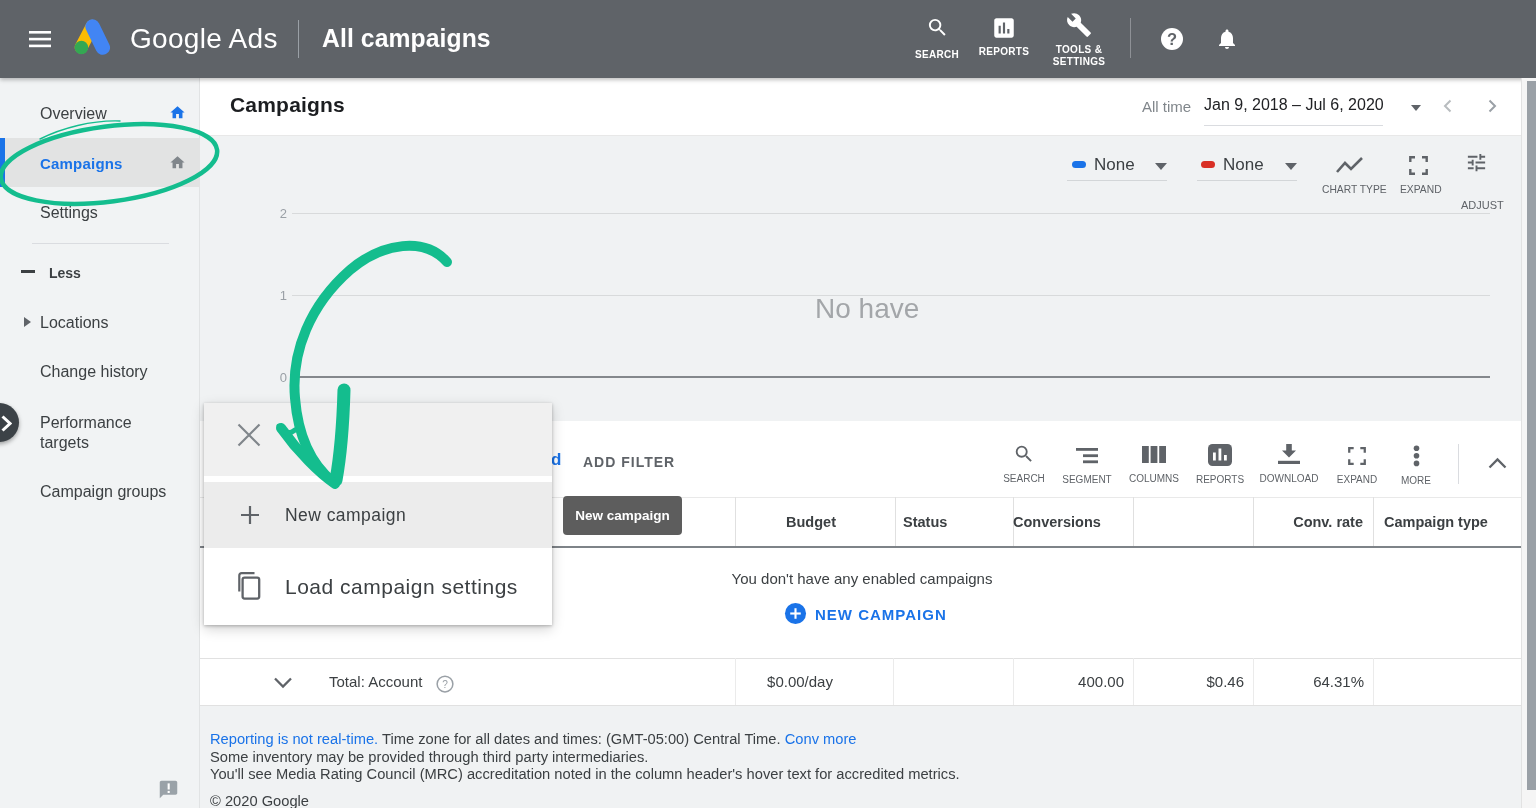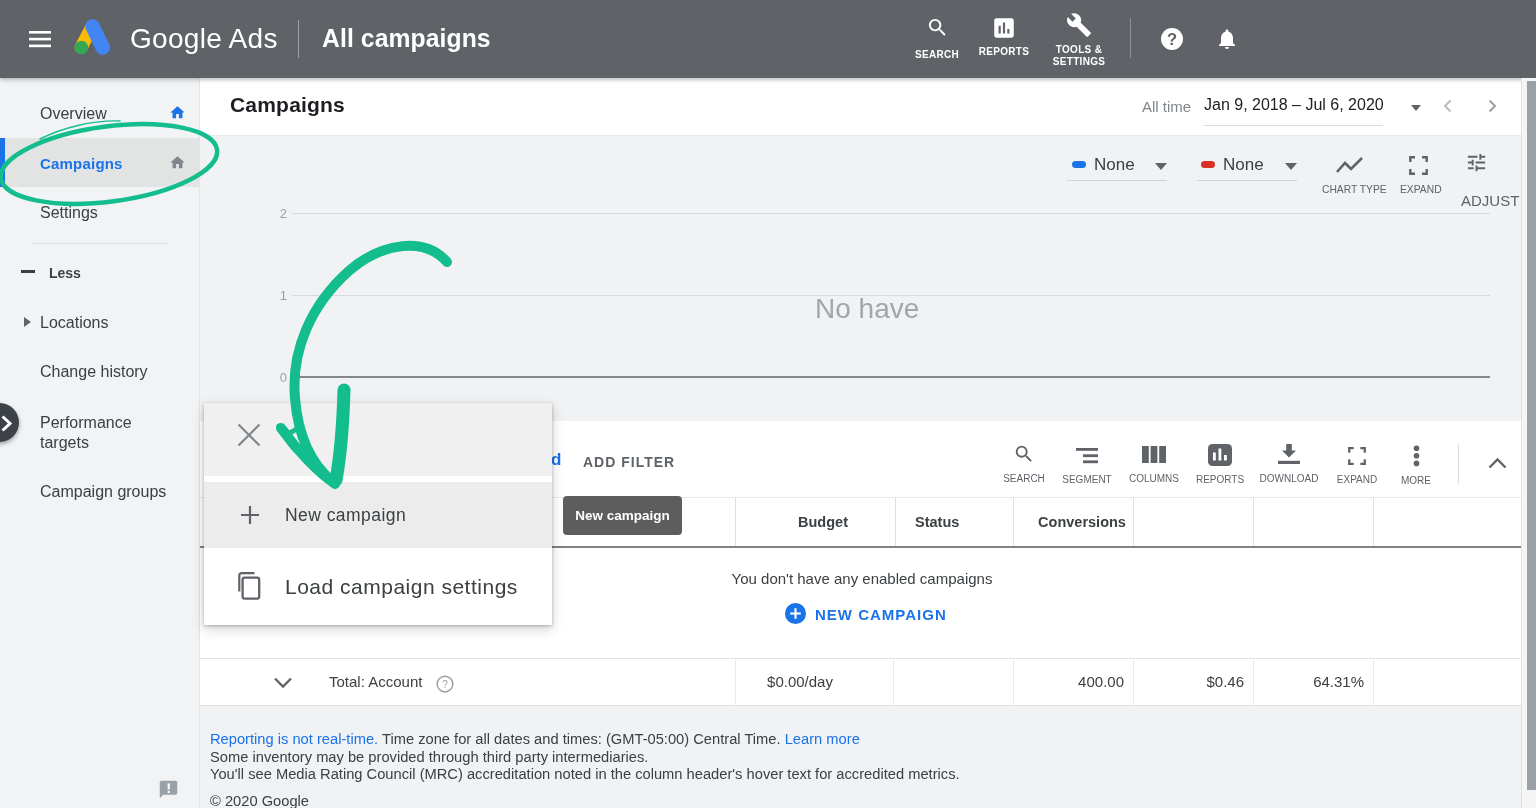--- a/index.html
+++ b/index.html
@@ -15,21 +15,21 @@
   #sidebar { position:absolute; left:0; top:78px; width:200px; height:730px; background:#f1f3f4; border-right:1px solid #e1e3e4; z-index:5; }
   .side-item { position:absolute; left:40px; font-size:16px; color:#3c4043; }
   
   #headband { position:absolute; left:200px; top:78px; width:1336px; height:58px; background:#fff; border-bottom:1px solid #e8e8e8; z-index:6; }
   #headband h1 { position:absolute; left:30px; top:15px; font-size:21px; font-weight:700; color:#1c1e21; letter-spacing:.2px; }
   .grid-line { position:absolute; background:#d8dadb; height:1px; }
   .axis-num { position:absolute; font-size:13px; color:#9aa0a6; width:20px; text-align:right; }
   
   #tablecard { position:absolute; left:200px; top:421px; width:1321px; height:285px; background:#fff; z-index:6; }
   .colsep { position:absolute; top:76px; height:51px; width:1px; background:#e0e0e0; }
-  .hcell { position:absolute; top:76px; height:51px; line-height:51px; font-size:14.5px; font-weight:700; color:#3c4043;margin-left:12px; }
+  .hcell { position:absolute; top:76px; height:51px; line-height:51px; font-size:14.5px; font-weight:700; color:#3c4043; }
   .tool { position:absolute; text-align:center; color:#5f6368; }
   .tool .lbl { font-size:10px; color:#5f6368; margin-top:3px; }
   .tcell { position:absolute; top:237px; height:47px; line-height:47px; font-size:15px; color:#3c4043; }
   
   .foot { position:absolute; left:210px; font-size:14.7px; color:#3c4043; z-index:6; }
   .blue { color:#1a73e8; }
   
   #dropdown { position:absolute; left:204px; top:403px; width:348px; height:222px; background:#fff; z-index:40; box-shadow:0 1px 3px rgba(0,0,0,.25), 0 4px 12px rgba(0,0,0,.18); }
   
   #tooltip { position:absolute; left:563px; top:496px; width:119px; height:39px; background:#5d5d5d; border-radius:4px; z-index:45; color:#fff; font-size:13.5px; font-weight:700; text-align:center; line-height:39px; }
@@ -141,21 +141,21 @@
     <path d="M2 16l8-9 6 6 11-11" stroke="#5f6368" stroke-width="2.6" fill="none"></path>
   </svg>
 <div class="abs" style="left:1322px;top:184px;font-size:10.3px;color:#5f6368;z-index:6">CHART TYPE</div>
 <svg class="abs" style="left:1409px;top:156px;z-index:6" width="19" height="19" viewBox="0 0 19 19">
     <path d="M1.3 6V1.3H6 M13 1.3h4.7V6 M17.7 13v4.7H13 M6 17.7H1.3V13" stroke="#5f6368" stroke-width="2.4" fill="none"></path>
   </svg>
 <div class="abs" style="left:1400px;top:184px;font-size:10.3px;color:#5f6368;z-index:6">EXPAND</div>
 <svg class="abs" style="left:1465px;top:151px;z-index:6" width="23" height="23" viewBox="0 0 24 24">
     <path fill="#5f6368" d="M3 17v2h6v-2H3zM3 5v2h10V5H3zm10 16v-2h8v-2h-8v-2h-2v6h2zM7 9v2H3v2h4v2h2V9H7zm14 4v-2H11v2h10zm-6-4h2V7h4V5h-4V3h-2v6z"></path>
   </svg>
-<div class="abs" style="left:1461px;top:192px;font-size:15px;color:#5f6368;z-index:6">ADJUST</div>
+<div class="abs" style="left:1461px;top:199px;font-size:11px;color:#5f6368;z-index:6">ADJUST</div>
 
 <div class="axis-num" style="left:267px;top:206px">2</div>
 <div class="grid-line" style="left:292px;top:213px;width:1198px"></div>
 <div class="axis-num" style="left:267px;top:288px">1</div>
 <div class="grid-line" style="left:292px;top:295px;width:1198px"></div>
 <div class="axis-num" style="left:267px;top:370px">0</div>
 <div class="grid-line" style="left:292px;top:376px;width:1198px;height:1.6px;background:#84888c"></div>
 <div class="abs" style="left:815px;top:293px;font-size:28px;color:#a3a6a9">No have</div>
 
 <div id="tablecard">
@@ -221,21 +221,23 @@
 
   <div class="abs" style="left:0;top:76px;width:1321px;height:1px;background:#e9e9e9"></div>
   <div class="colsep" style="left:535px"></div>
   <div class="colsep" style="left:695px"></div>
   <div class="colsep" style="left:813px"></div>
   <div class="colsep" style="left:933px"></div>
   <div class="colsep" style="left:1053px"></div>
   <div class="colsep" style="left:1173px"></div>
   <div class="hcell" style="left:535px;width:152px;text-align:center">Budget</div>
   <div class="hcell" style="left:703px">Status</div>
-  <div class="hcell" style="left:813px;width:114px;text-align:center">Conversions</div>
+  <div class="hcell" style="left:813px;width:114px;text-align:left">Conversions</div>
+  <div class="hcell" style="left:1053px;width:110px;text-align:right">Conv. rate</div>
+  <div class="hcell" style="left:1184px">Campaign type</div>
   <div class="abs" style="left:0;top:125px;width:1321px;height:2px;background:#7e8388"></div>
 
   <div class="abs" style="left:406px;top:149px;width:512px;text-align:center;font-size:15px;color:#3c4043">You don't have any enabled campaigns</div>
   <svg class="abs" style="left:584px;top:181px" width="23" height="23" viewBox="0 0 24 24">
       <circle cx="12" cy="12" r="11" fill="#1a73e8"></circle>
       <rect x="6.5" y="10.9" width="11" height="2.2" fill="#fff"></rect>
       <rect x="10.9" y="6.5" width="2.2" height="11" fill="#fff"></rect>
     </svg>
   <div class="abs" style="left:615px;top:185px;font-size:15px;font-weight:700;color:#1a73e8;letter-spacing:1px">NEW CAMPAIGN</div>
 
@@ -254,21 +256,21 @@
   <svg class="abs" style="left:236px;top:254px" width="18" height="18" viewBox="0 0 24 24">
       <circle cx="12" cy="12" r="10.5" fill="none" stroke="#9aa0a6" stroke-width="2"></circle>
       <text x="12" y="17" text-anchor="middle" font-size="13.5" font-family="Liberation Sans" fill="#9aa0a6">?</text>
     </svg>
   <div class="tcell" style="left:535px;width:130px;text-align:center">$0.00/day</div>
   <div class="tcell" style="left:813px;width:111px;text-align:right">400.00</div>
   <div class="tcell" style="left:933px;width:111px;text-align:right">$0.46</div>
   <div class="tcell" style="left:1053px;width:111px;text-align:right">64.31%</div>
 </div>
 
-<div class="foot" style="top:731px"><span class="blue">Reporting is not real-time.</span> Time zone for all dates and times: (GMT-05:00) Central Time. <span class="blue">Learn more</span></div>
+<div class="foot" style="top:731px"><span class="blue">Reporting is not real-time.</span> Time zone for all dates and times: (GMT-05:00) Central Time. <span class="blue">Conv more</span></div>
 <div class="foot" style="top:749px">Some inventory may be provided through third party intermediaries.</div>
 <div class="foot" style="top:766px">You'll see Media Rating Council (MRC) accreditation noted in the column header's hover text for accredited metrics.</div>
 <div class="foot" style="top:793px">© 2020 Google</div>
 
 <div id="dropdown">
   <div class="abs" style="left:0;top:0;width:348px;height:73px;background:#f0f0f0"></div>
   <svg class="abs" style="left:33px;top:20px" width="24" height="24" viewBox="0 0 24 24">
       <path d="M1.5 1.5l21 21M22.5 1.5l-21 21" stroke="#80868b" stroke-width="2.2" fill="none"></path>
     </svg>
   <div class="abs" style="left:0;top:79px;width:348px;height:66px;background:#ececec"></div>

